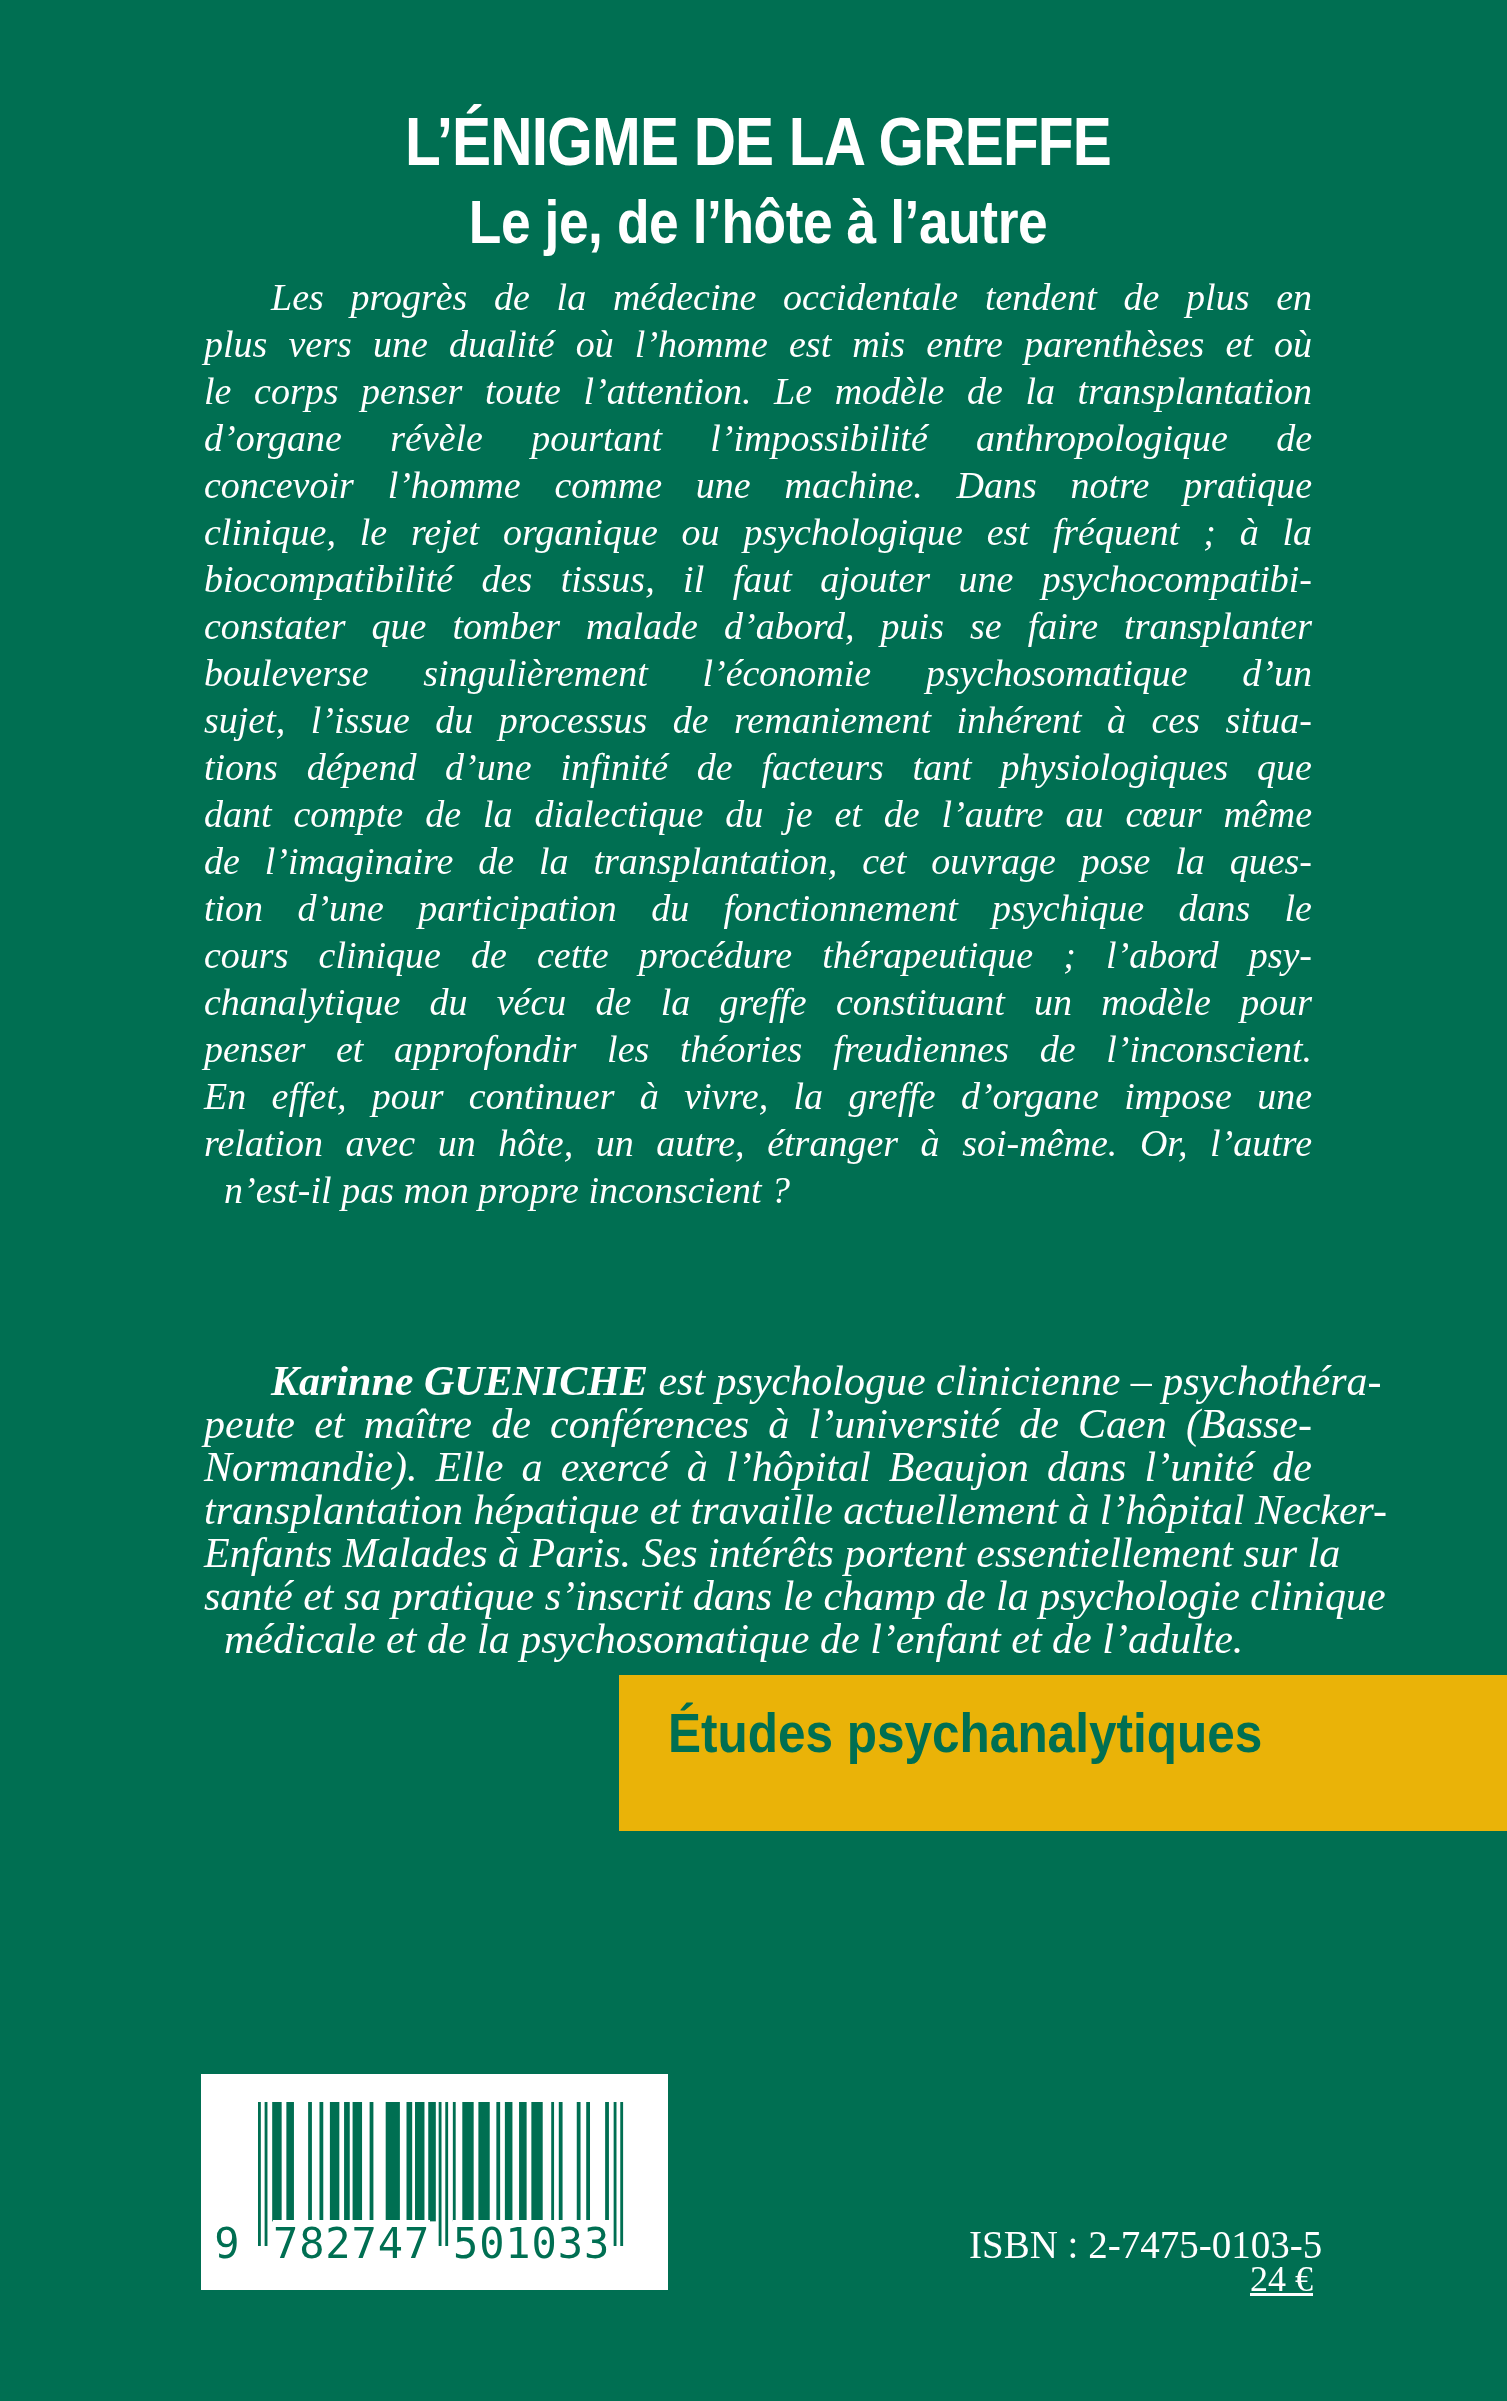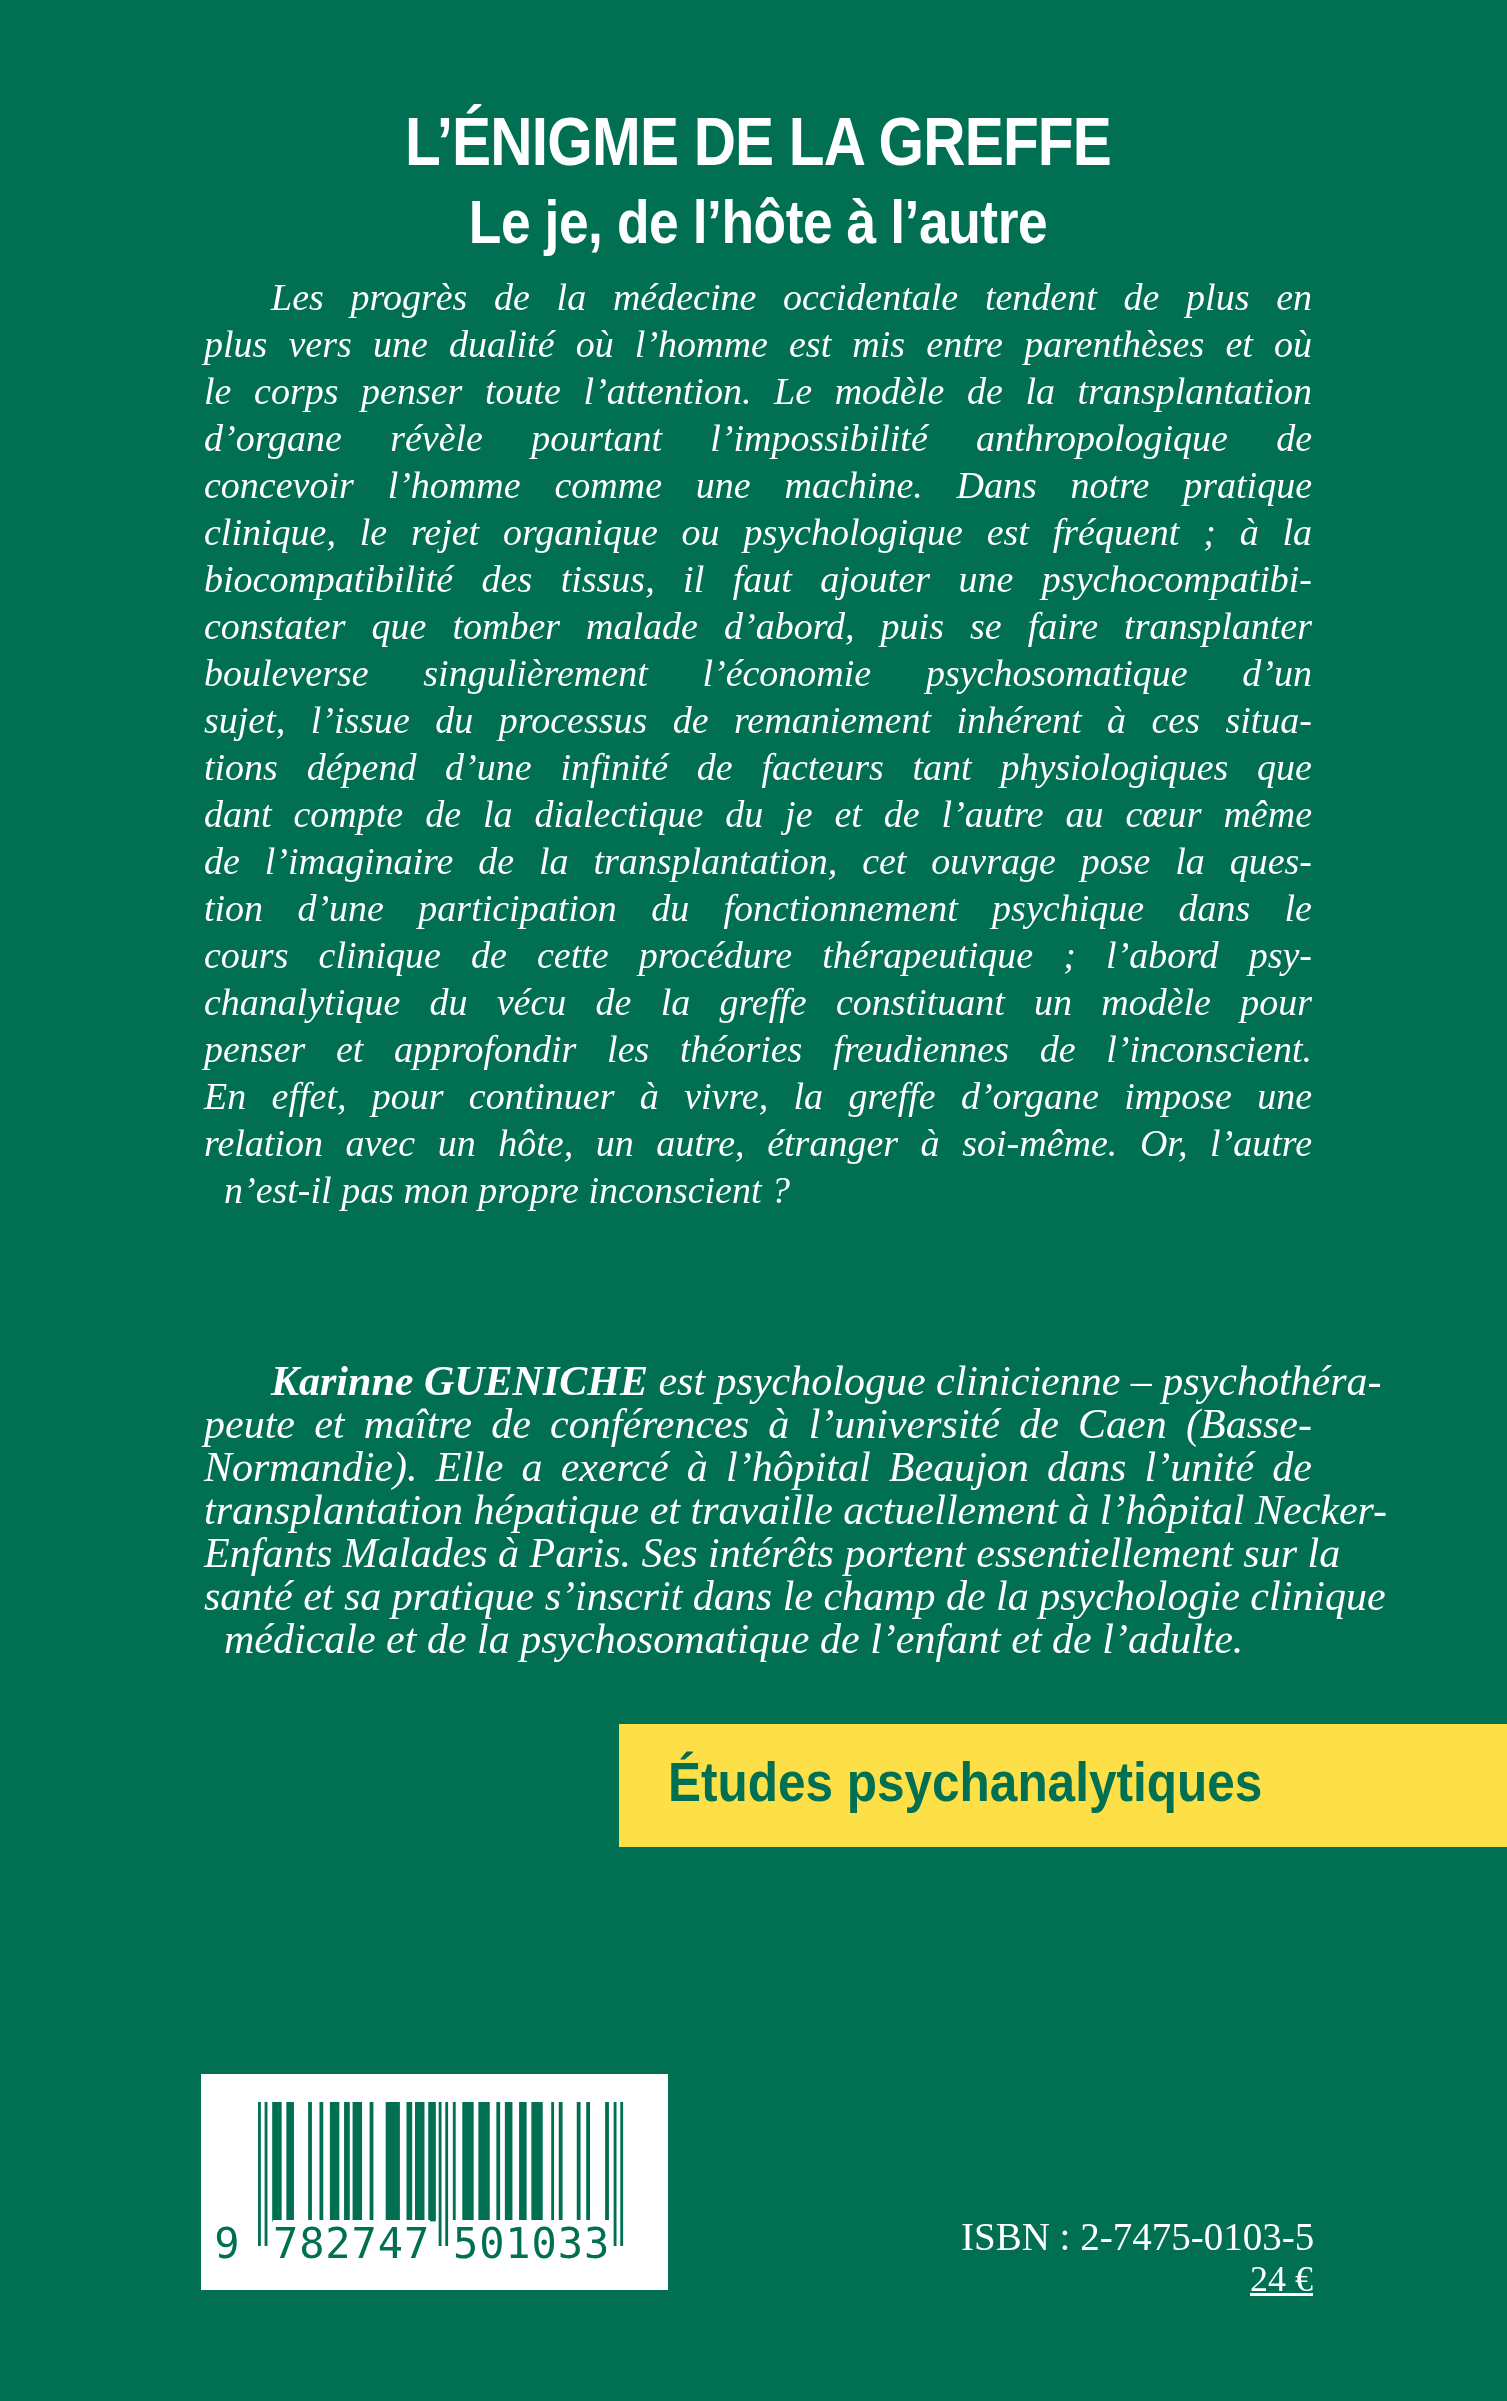--- a/index.html
+++ b/index.html
@@ -88,24 +88,24 @@
   }
   .author-text .line {
     height: 43px;
   }
   .author-name {
     font-weight: bold;
   }
   .series-band {
     position: absolute;
     left: 619px;
-    top: 1724px;
+    top: 1675px;
     width: 889px;
-    height: 123px;
-    background: #fde047;
+    height: 156px;
+    background: #eab308;
   }
   .series-label {
     position: absolute;
     left: 49px;
     top: 24.6px;
     font-family: "Liberation Sans", sans-serif;
     font-weight: bold;
     font-size: 55px;
     line-height: 66px;
     color: #006f52;
@@ -147,21 +147,21 @@
     letter-spacing: 0.9px;
   }
   .isbn {
     position: absolute;
     left: 953px;
     top: 2207px;
     font-family: "Liberation Serif", serif;
     font-size: 39px;
     line-height: 44px;
     white-space: nowrap;
-    margin: 8px;
+    margin: 16px;
   }
   .price {
     position: absolute;
     right: 195px;
     top: 2258px;
     font-family: "Liberation Serif", serif;
     font-size: 36px;
     line-height: 42px;
     white-space: nowrap;
     margin: 0;

